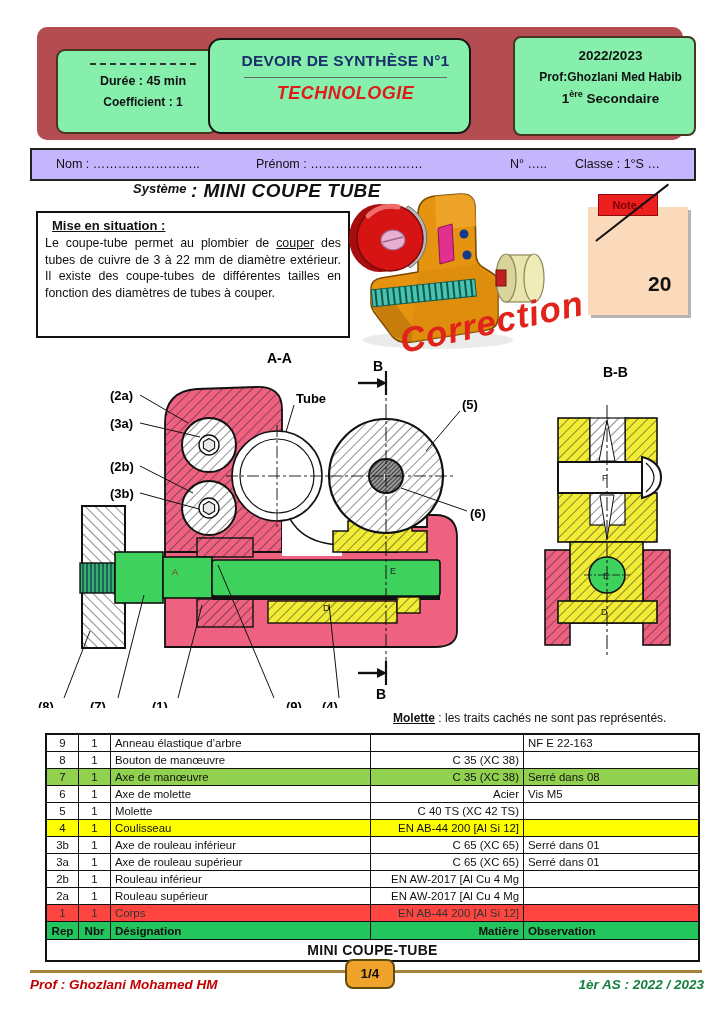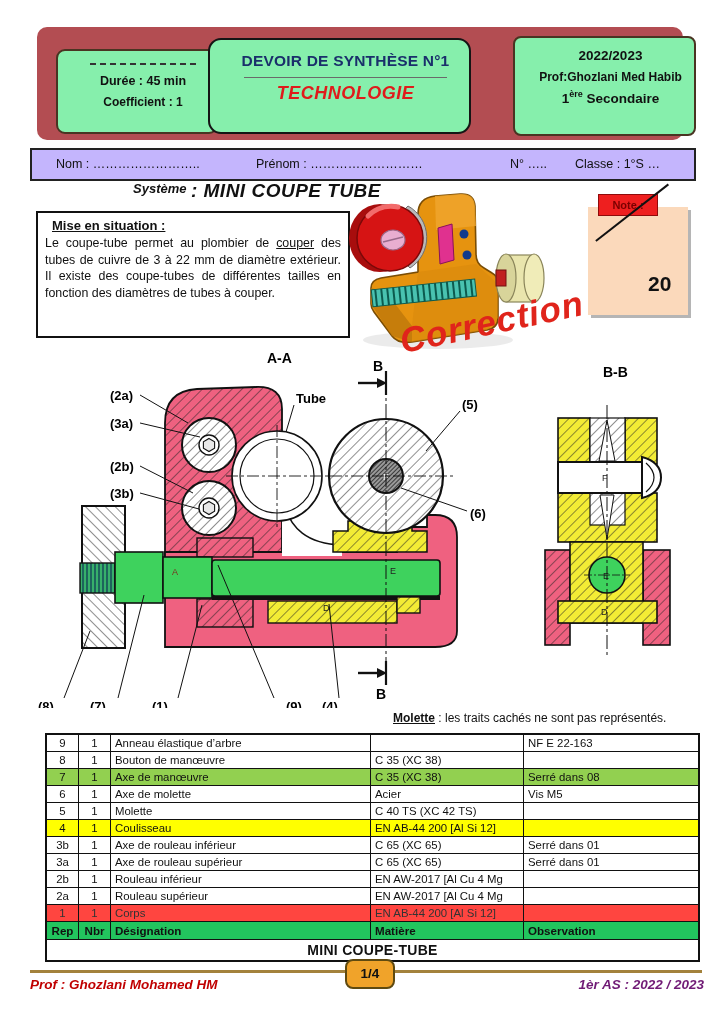--- a/index.html
+++ b/index.html
@@ -59,35 +59,35 @@
   
   #remark{left:393px;top:711px;font-size:12px;white-space:nowrap;}
   #remark .rl{font-weight:bold;text-decoration:underline;}
 
   
   #ptable{left:45px;top:733px;border-collapse:collapse;table-layout:fixed;}
   #ptable td{border:1px solid #111;height:16px;padding:0 4px;font-size:11.4px;overflow:hidden;white-space:nowrap;}
   #ptable .c-rep{width:23px;text-align:center;}
   #ptable .c-nbr{width:23px;text-align:center;}
   #ptable .c-des{width:251px;}
-  #ptable .c-mat{width:144px;}
+  #ptable .c-mat{width:144px;text-align:right;}
   #ptable .c-obs{width:166px;}
   #ptable{border:2px solid #111;}
   #ptable tr.hl-green td{background:#92d050;}
   #ptable tr.hl-yellow td{background:#ffff00;}
   #ptable tr.hl-red td{background:#ff4540;color:#333;}
   #ptable tr.headrow td{background:#22c55e;font-weight:bold;height:17px;font-size:11.6px;}
   #ptable td.titlecell{height:20px;text-align:center;font-weight:bold;font-size:14px;letter-spacing:.3px;}
 
   
   #f-line{left:30px;top:970px;width:672px;height:3px;background:#a3823c;}
   #f-badge{left:345px;top:959px;width:46px;height:26px;background:#f0a32a;border:2px solid #5f4a10;border-radius:8px;
            font-weight:bold;font-size:13.5px;text-align:center;line-height:26px;z-index:3;}
   #f-left{left:30px;top:977px;color:#c00000;font-weight:bold;font-style:italic;font-size:13.5px;}
-  #f-right{right:16px;top:977px;color:#701a75;font-weight:bold;font-style:italic;font-size:13.5px;}
+  #f-right{right:16px;top:977px;color:#15803d;font-weight:bold;font-style:italic;font-size:13.5px;}
 
   svg text{font-family:"Liberation Sans",sans-serif;}
   .callout{font-weight:bold;font-size:13px;}
   .seclab{font-weight:bold;font-size:14px;}
   .ltr{font-size:9px;}
 </style>
 </head>
 <body>
 
 <div id="page">

